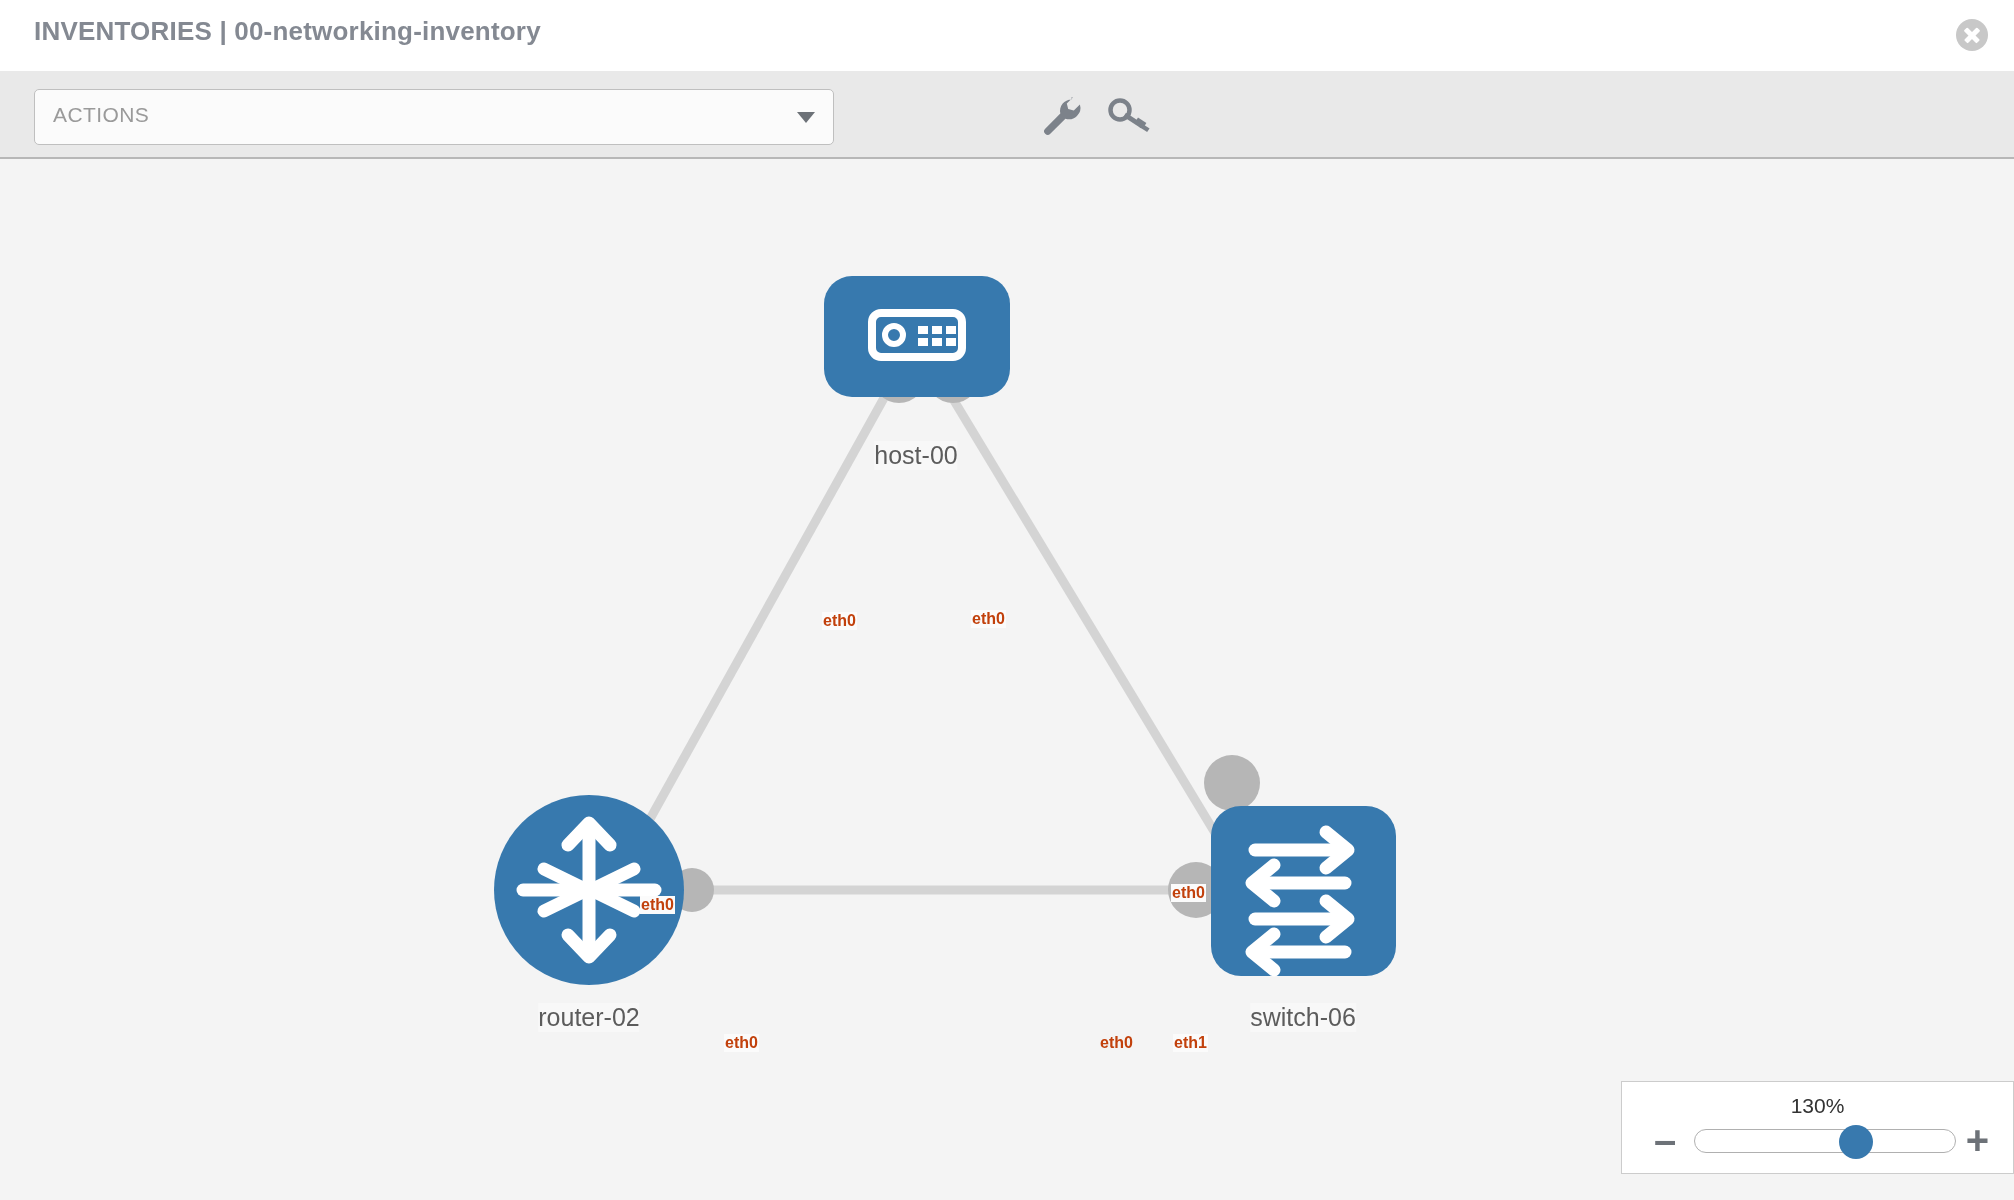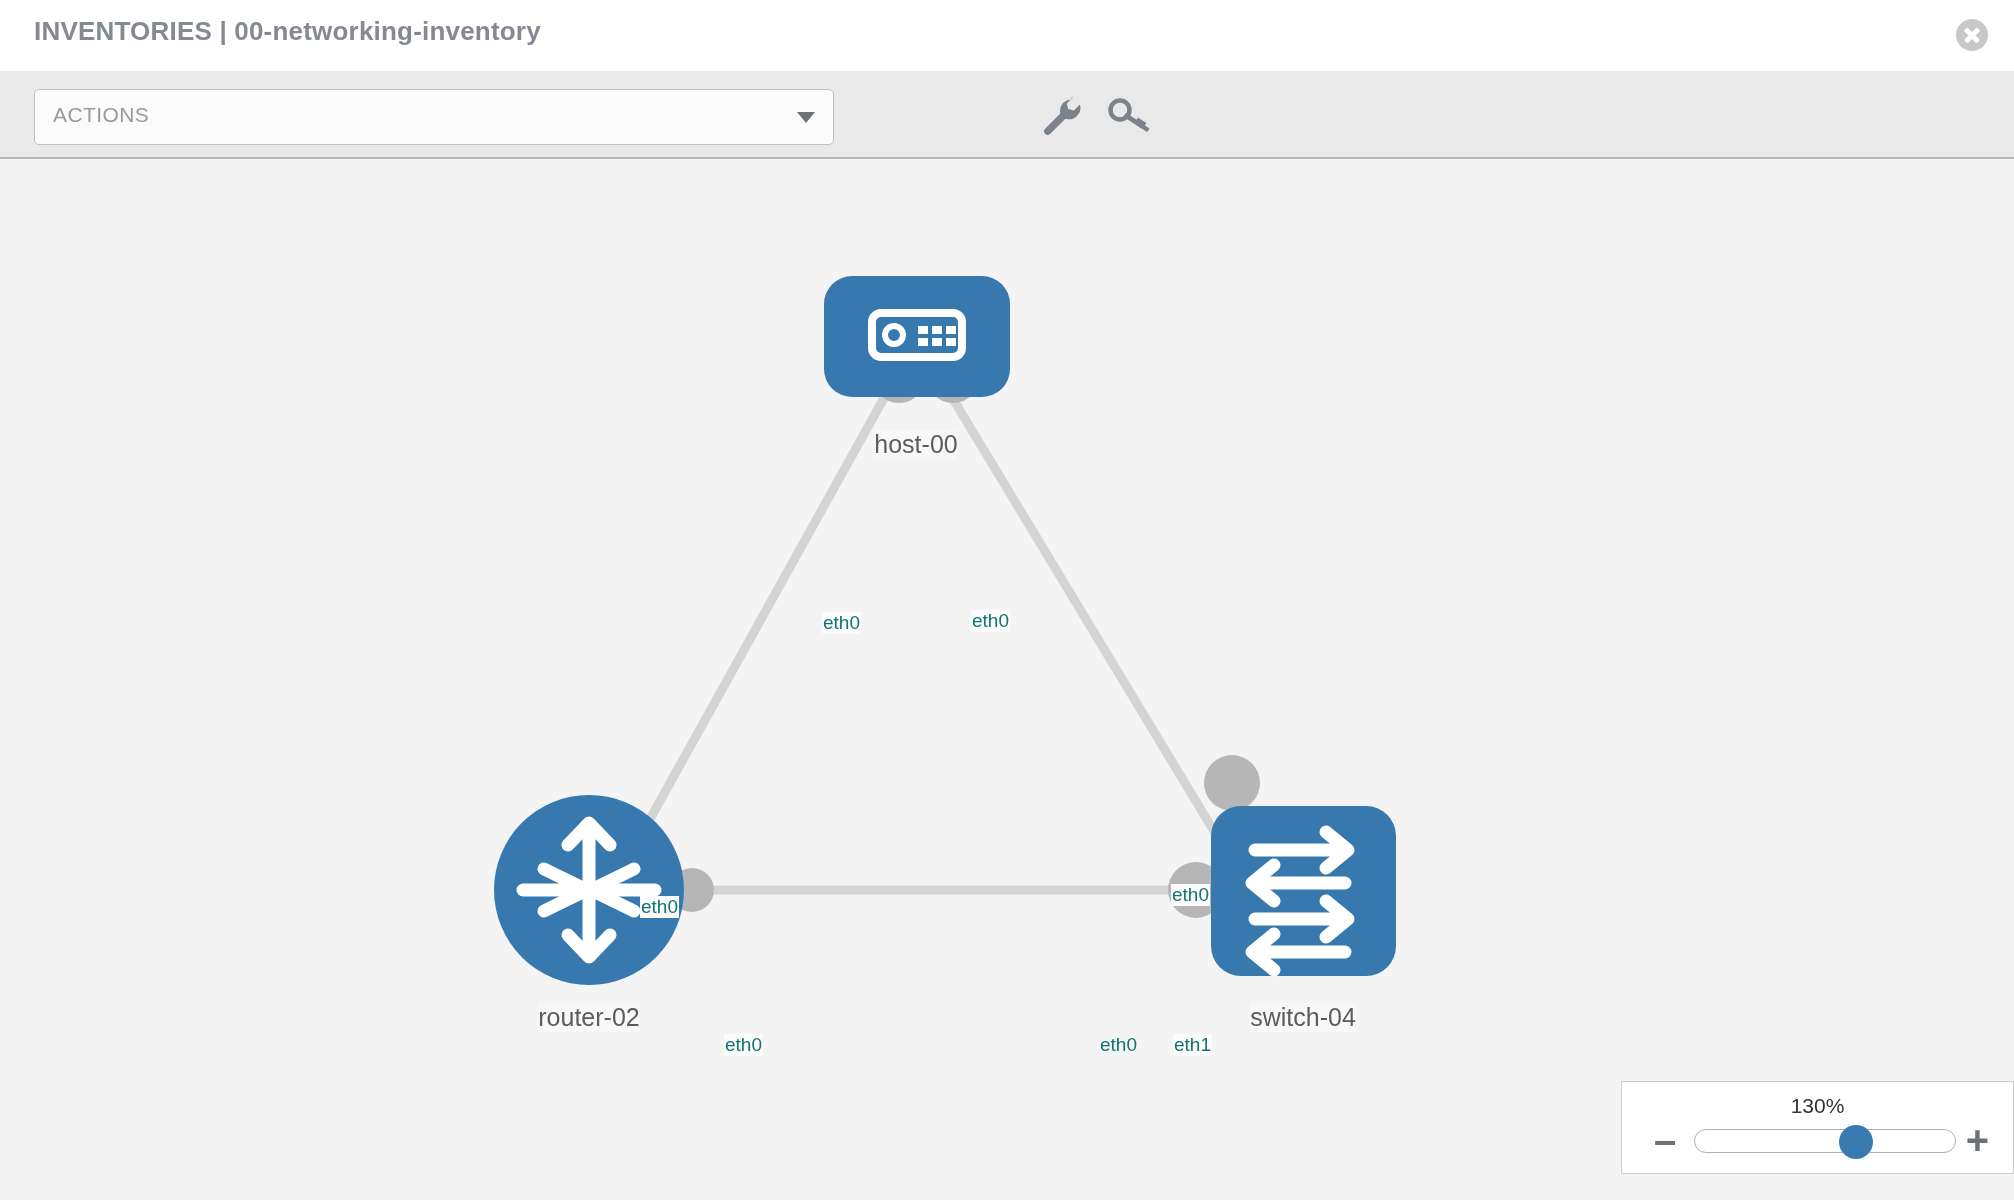--- a/index.html
+++ b/index.html
@@ -72,23 +72,23 @@
   #topology { position: absolute; left: 0; top: 0; }
 
   .node-label {
     position: absolute;
     font-size: 25px; color: #5c5c5c;
     background: #f8f8f8;
     white-space: nowrap; transform: translateX(-50%);
   }
   .edge-label {
     position: absolute;
-    font-size: 19px; color: #0f766e;
+    font-size: 16px; color: #c2410c;
     background: #fbfbfb;
-    white-space: nowrap; padding: 0 1px;
+    white-space: nowrap; padding: 0 1px; font-weight: bold;
   }
 
   
   #zoom-panel {
     position: absolute; left: 1621px; top: 1081px;
     width: 393px; height: 93px;
     background: #ffffff; border: 1px solid #cccccc;
   }
   #zoom-level {
     position: absolute; top: 12px; left: 0; width: 100%;
@@ -200,23 +200,23 @@
         <line x1="1345" y1="722" x2="1255" y2="722"></line>
         <polyline points="1274,704 1252,722 1274,740"></polyline>
         <line x1="1255" y1="758" x2="1345" y2="758"></line>
         <polyline points="1326,740 1348,758 1326,776"></polyline>
         <line x1="1345" y1="791" x2="1255" y2="791"></line>
         <polyline points="1274,773 1252,791 1274,809"></polyline>
       </g>
     </g>
   </svg>
 
-  <div class="node-label" style="left:916px; top:269px;">host-00</div>
+  <div class="node-label" style="left:916px; top:280px;">host-00</div>
   <div class="node-label" style="left:589px; top:842px;">router-02</div>
-  <div class="node-label" style="left:1303px; top:842px;">switch-04</div>
+  <div class="node-label" style="left:1303px; top:842px;">switch-06</div>
 
   <div class="edge-label" style="left:822px; top:451px;">eth0</div>
   <div class="edge-label" style="left:640px; top:735px;">eth0</div>
 
   <div class="edge-label" style="left:971px; top:449px;">eth0</div>
   <div class="edge-label" style="left:1171px; top:723px;">eth0</div>
 
   <div class="edge-label" style="left:724px; top:873px;">eth0</div>
   <div class="edge-label" style="left:1099px; top:873px; background:transparent;">eth0</div>
   <div class="edge-label" style="left:1173px; top:873px;">eth1</div>

